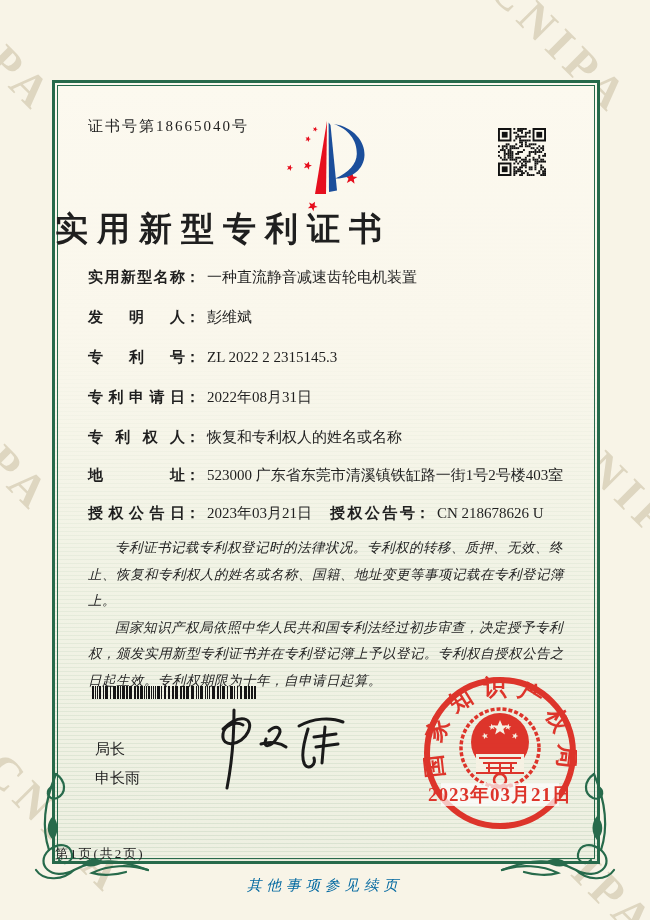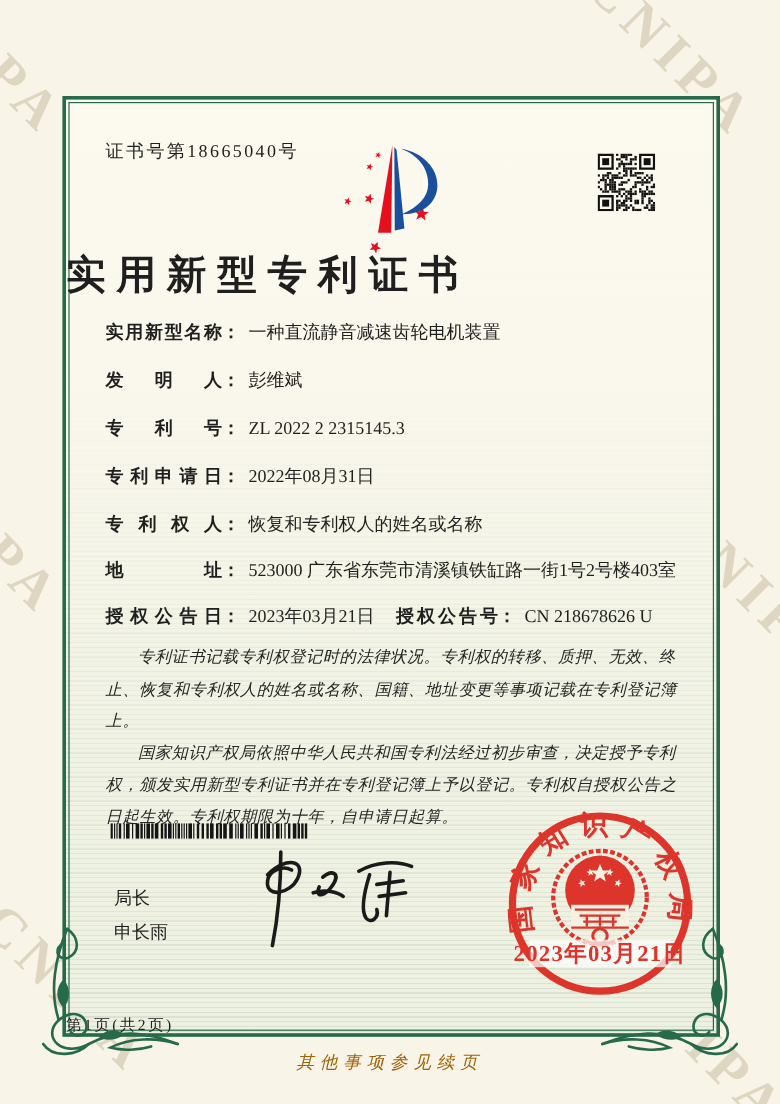--- a/index.html
+++ b/index.html
@@ -62,21 +62,21 @@
   .barcode{position:absolute;left:37px;top:603px;width:168px;height:13px;}
   .signer{position:absolute;left:40px;top:652px;font-size:15px;font-weight:normal;line-height:29px;}
   .signature{position:absolute;left:138px;top:622px;width:165px;height:90px;}
   .seal{position:absolute;left:368px;top:593px;width:154px;height:154px;opacity:0.95;}
   .page-note{
     position:absolute;left:0;top:762px;width:100%;
     font-size:13px;letter-spacing:2px;
   }
   .footer-note{
     position:absolute;left:0;top:876px;width:100%;text-align:center;
-    font-size:14.5px;font-style:italic;letter-spacing:5px;color:#a16207;z-index:3;
+    font-size:14.5px;font-style:italic;letter-spacing:5px;color:#0369a1;z-index:3;
   }
   .flourish{position:absolute;width:132px;height:116px;z-index:4;}
   .flourish.bl{left:26px;top:772px;}
   .flourish.br{left:492px;top:772px;transform:scaleX(-1);}
 </style>
 </head>
 <body>
 
 <div class="wm" style="left:-60px;top:-40px">CNIPA</div>
 <div class="wm" style="left:516px;top:-38px">CNIPA</div>

